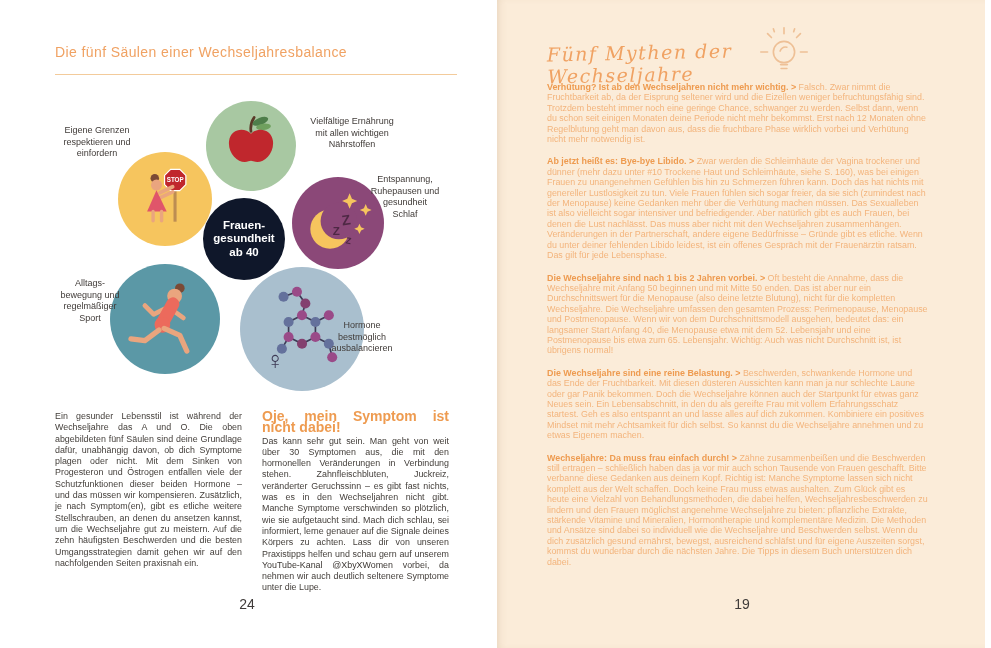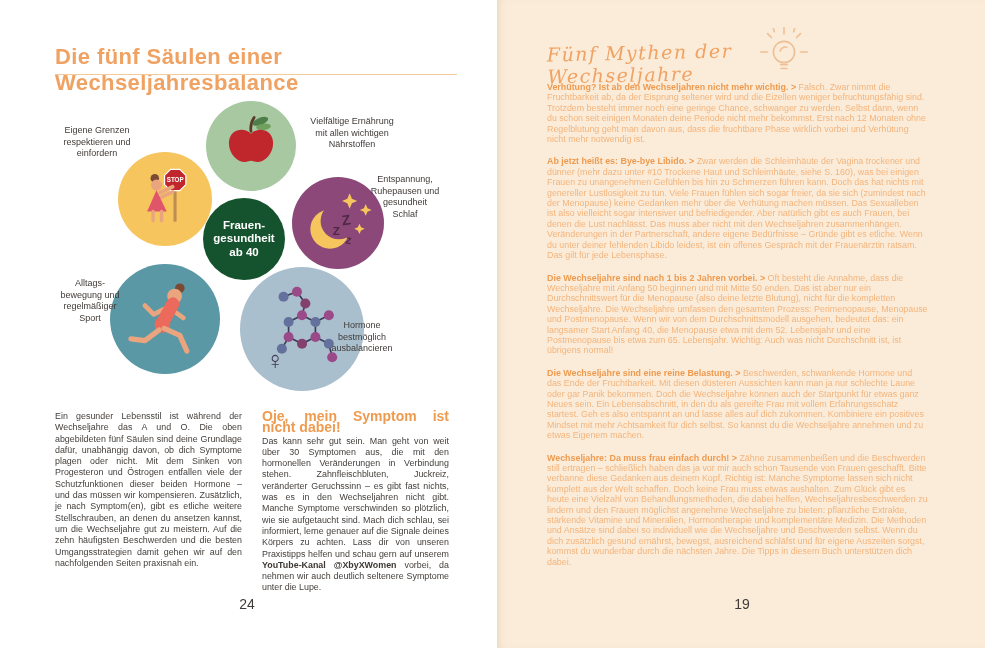--- a/index.html
+++ b/index.html
@@ -2,21 +2,21 @@
 <html lang="de"><head>
 <meta charset="utf-8">
 <style>
   html,body{margin:0;padding:0;}
   body{width:991px;height:648px;position:relative;font-family:"Liberation Sans",sans-serif;background:#ffffff;overflow:hidden;}
   .page{position:absolute;top:0;height:648px;}
   #page-left{left:0;width:497px;background:#ffffff;}
   #page-right{left:497px;width:488px;background:#fbecd9;box-shadow:inset 6px 0 10px -6px rgba(150,110,70,.25);}
 
   
-  .lp-title{position:absolute;left:55px;top:44px;width:410px;font-size:22px;letter-spacing:.4px;color:#f0a263;font-weight:700;}
+  .lp-title{position:absolute;left:55px;top:44px;width:410px;font-size:14px;letter-spacing:.4px;color:#f0a263;font-weight:400;}
   .lp-rule{position:absolute;left:55px;top:74px;width:402px;height:0;border-top:1px solid #f3cb9b;}
 
   .circle{position:absolute;border-radius:50%;display:flex;align-items:center;justify-content:center;}
   .c-green{left:206px;top:101px;width:90px;height:90px;}
   .c-yellow{left:118px;top:152px;width:94px;height:94px;}
   .c-purple{left:292px;top:177px;width:92px;height:92px;}
   .c-teal{left:110px;top:264px;width:110px;height:110px;}
   .c-bluegray{left:240px;top:267px;width:124px;height:124px;}
   .c-pink{left:203px;top:198px;width:82px;height:82px;z-index:5;}
   .center-label{color:#fff;font-weight:bold;font-size:11.5px;line-height:13.5px;text-align:center;white-space:pre-line;}
@@ -25,21 +25,21 @@
   .dl-grenzen{left:37px;top:125px;width:120px;}
   .dl-ernaehrung{left:292px;top:116px;width:120px;}
   .dl-entspannung{left:357px;top:174px;width:96px;}
   .dl-alltag{left:50px;top:278px;width:80px;}
   .dl-hormone{left:312px;top:320px;width:100px;}
 
   .lp-col{position:absolute;top:411px;width:187px;font-size:8.9px;line-height:11.3px;color:#45403c;text-align:justify;}
   .lp-col1{left:55px;}
   .lp-col2{left:262px;}
   .col2-heading{color:#ee9b50;font-weight:bold;font-size:14px;margin:0 0 2px 0;}
-  .bold-dark{font-weight:bold;color:#3c3733;}
+  .bold-dark{font-weight:normal;color:#3c3733;}
 
   .page-num{position:absolute;top:596px;width:100px;text-align:center;font-size:14px;color:#3f3b39;}
   .pn-left{left:197px;}
   .pn-right{left:195px;} 
 
   
   .rp-title{position:absolute;left:50px;top:40px;width:330px;font-family:"DejaVu Serif",serif;font-style:italic;font-size:19px;letter-spacing:1.5px;color:#f0a263;transform:rotate(-1.2deg);}
   .rp-bulb{position:absolute;left:258px;top:24px;width:58px;height:58px;}
   .rp-text{position:absolute;left:50px;top:82px;width:393px;}
   .rp-text p{margin:0 12px 12px 0;font-size:8.9px;line-height:10.4px;color:#f3b47c;text-align:left;}
@@ -136,21 +136,21 @@
           <circle cx="46" cy="56" r="6" fill="#64719c"></circle>
           <circle cx="94" cy="48" r="6" fill="#9a4a88"></circle>
           <circle cx="94" cy="82" r="6" fill="#64719c"></circle>
           <circle cx="98" cy="98" r="6" fill="#9a4a88"></circle>
           <circle cx="38" cy="88" r="6" fill="#64719c"></circle>
           <text x="30" y="112" font-size="30" fill="#3d3a55" text-anchor="middle">♀</text>
         </svg>
       </span>
     </div>
 
-    <div class="circle c-pink" style="background-color: #14532d;">
+    <div class="circle c-pink" style="background-color: #0f172a;">
       <span class="center-label">Frauen-
 gesundheit
 ab 40</span>
     </div>
 
     <div class="diag-label dl-grenzen">Eigene Grenzen
 respektieren und
 einfordern</div>
     <div class="diag-label dl-ernaehrung">Vielfältige Ernährung
 mit allen wichtigen

